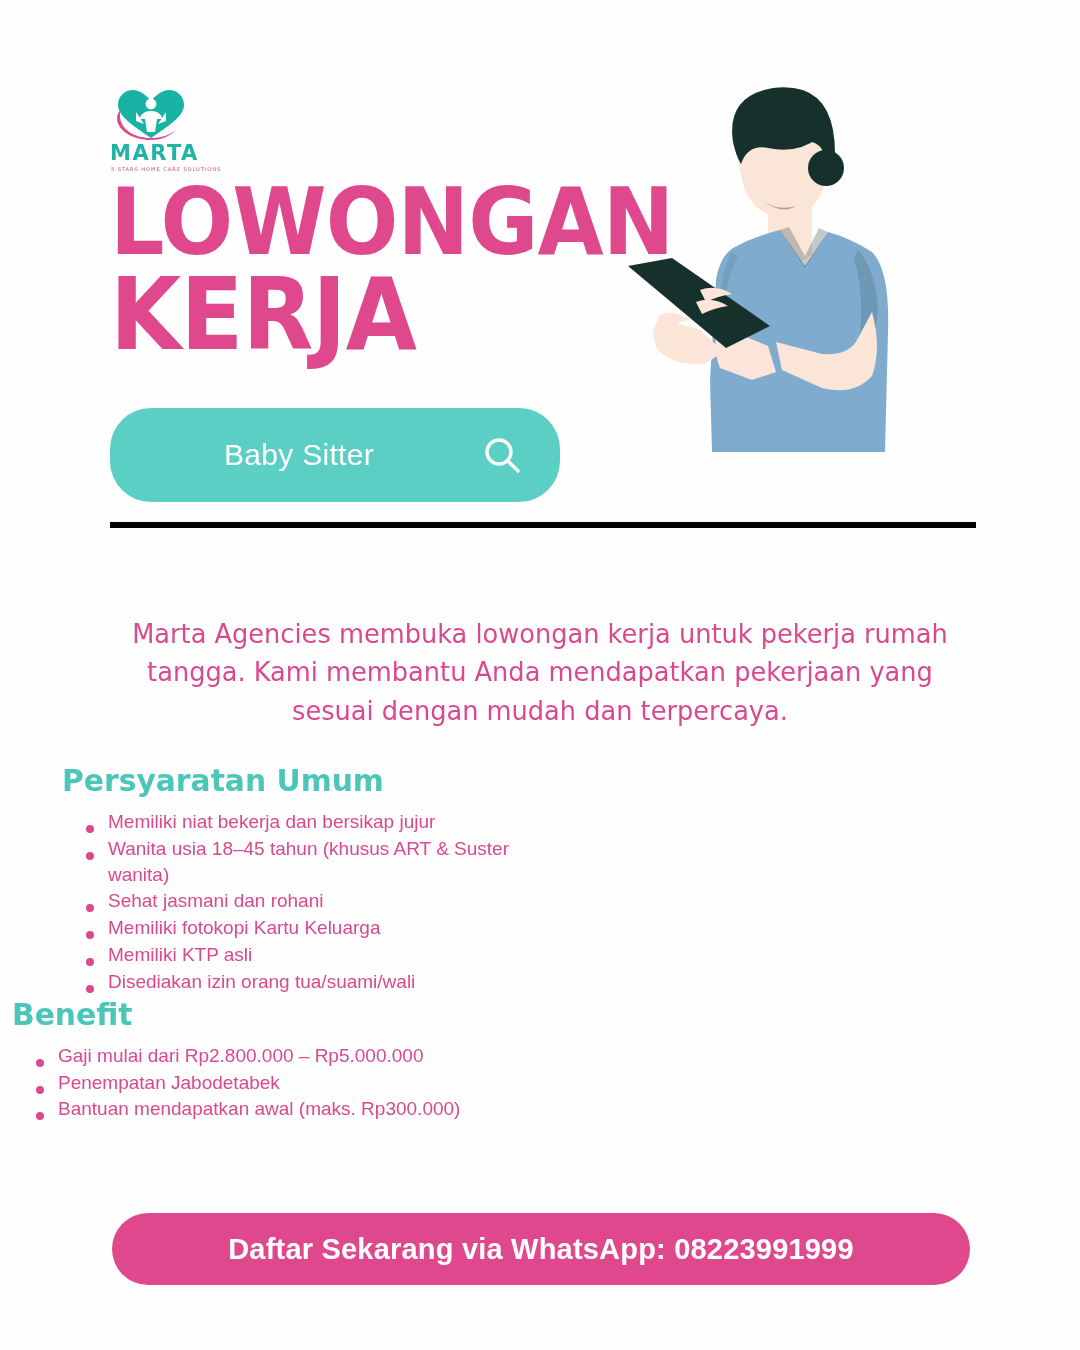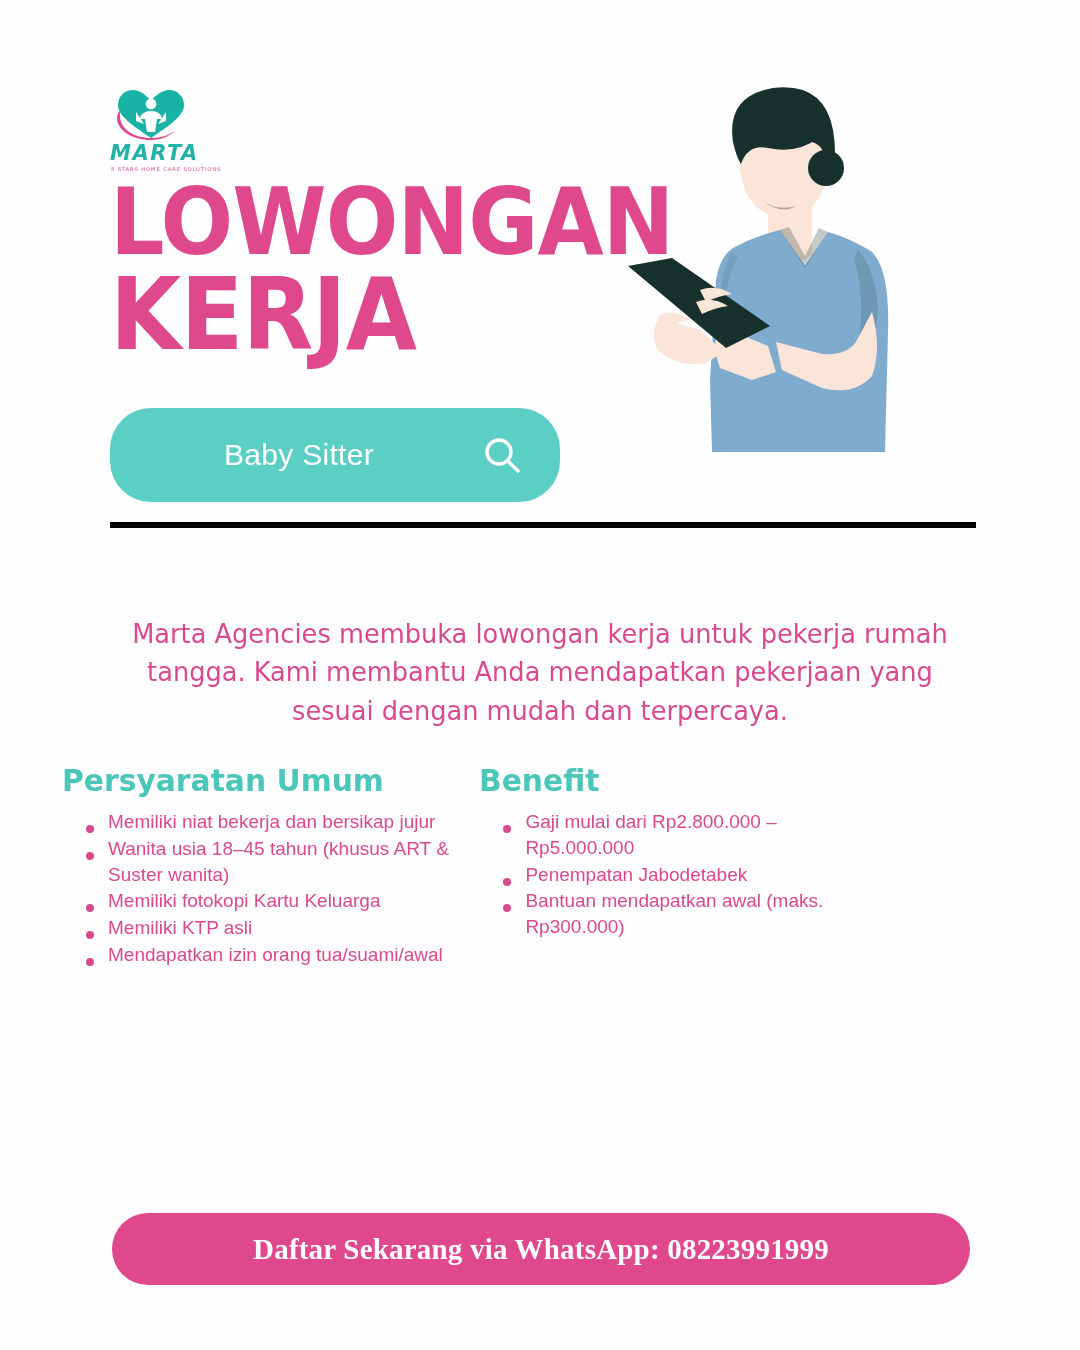--- a/index.html
+++ b/index.html
@@ -29,21 +29,20 @@
     margin-left: 6px;
   }
   .logo-word {
     font-size: 21px;
     font-weight: bold;
     color: #23b3a6;
     letter-spacing: 1.5px;
     margin-top: 1px;
     margin-left: 2px;
     font-family: "DejaVu Sans", sans-serif;
-    font-style: italic;
   }
   .logo-tag {
     font-size: 5.2px;
     color: #e0488d;
     letter-spacing: 0.9px;
     margin-top: 1px;
     margin-left: 3px;
     font-family: "DejaVu Sans", sans-serif;
     white-space: nowrap;
   }
@@ -129,20 +128,21 @@
     transform-origin: center top;
   }
 
   
   .columns {
     position: absolute;
     top: 762px;
     left: 0;
     width: 856px;
     display: flex;
+    flex-direction: column;
   }
   .col-left {
     width: 555px;
     padding-left: 62px;
     box-sizing: border-box;
   }
   .col-right {
     width: 470px;
     padding-left: 12px;
     box-sizing: border-box;
@@ -187,21 +187,21 @@
     left: 112px;
     top: 1213px;
     width: 858px;
     height: 72px;
     background: #e0488d;
     border-radius: 36px;
     display: flex;
     align-items: center;
     justify-content: center;
     color: #ffffff;
-    font-family: Liberation Serif, serif;
+    font-family: Liberation Sans, sans-serif;
     font-weight: bold;
     font-size: 29px;
     letter-spacing: 0.2px;
   }
 </style>
 </head>
 <body>
 
 <div class="logo-block">
   <svg class="logo-mark" viewBox="0 0 74 52">
@@ -270,23 +270,24 @@
 
 <p class="intro">Marta Agencies membuka lowongan kerja untuk pekerja rumah tangga. Kami membantu Anda mendapatkan pekerjaan yang sesuai dengan mudah dan terpercaya.</p>
 
 <div class="columns">
 
   <div class="col-left">
     <div class="col-head">Persyaratan Umum</div>
     <ul class="req-list">
       <li>Memiliki niat bekerja dan bersikap jujur</li>
       <li>Wanita usia 18–45 tahun (khusus ART &amp; Suster wanita)</li>
+      <li>Sehat jasmani dan rohani</li>
       <li>Memiliki fotokopi Kartu Keluarga</li>
       <li>Memiliki KTP asli</li>
-      <li>Mendapatkan izin orang tua/suami/awal</li>
+      <li>Disediakan izin orang tua/suami/wali</li>
     </ul>
   </div>
 
   <div class="col-right">
     <div class="col-head">Benefit</div>
     <ul class="req-list">
       <li>Gaji mulai dari Rp2.800.000 – Rp5.000.000</li>
       <li>Penempatan Jabodetabek</li>
       <li>Bantuan mendapatkan awal (maks. Rp300.000)</li>
     </ul>

